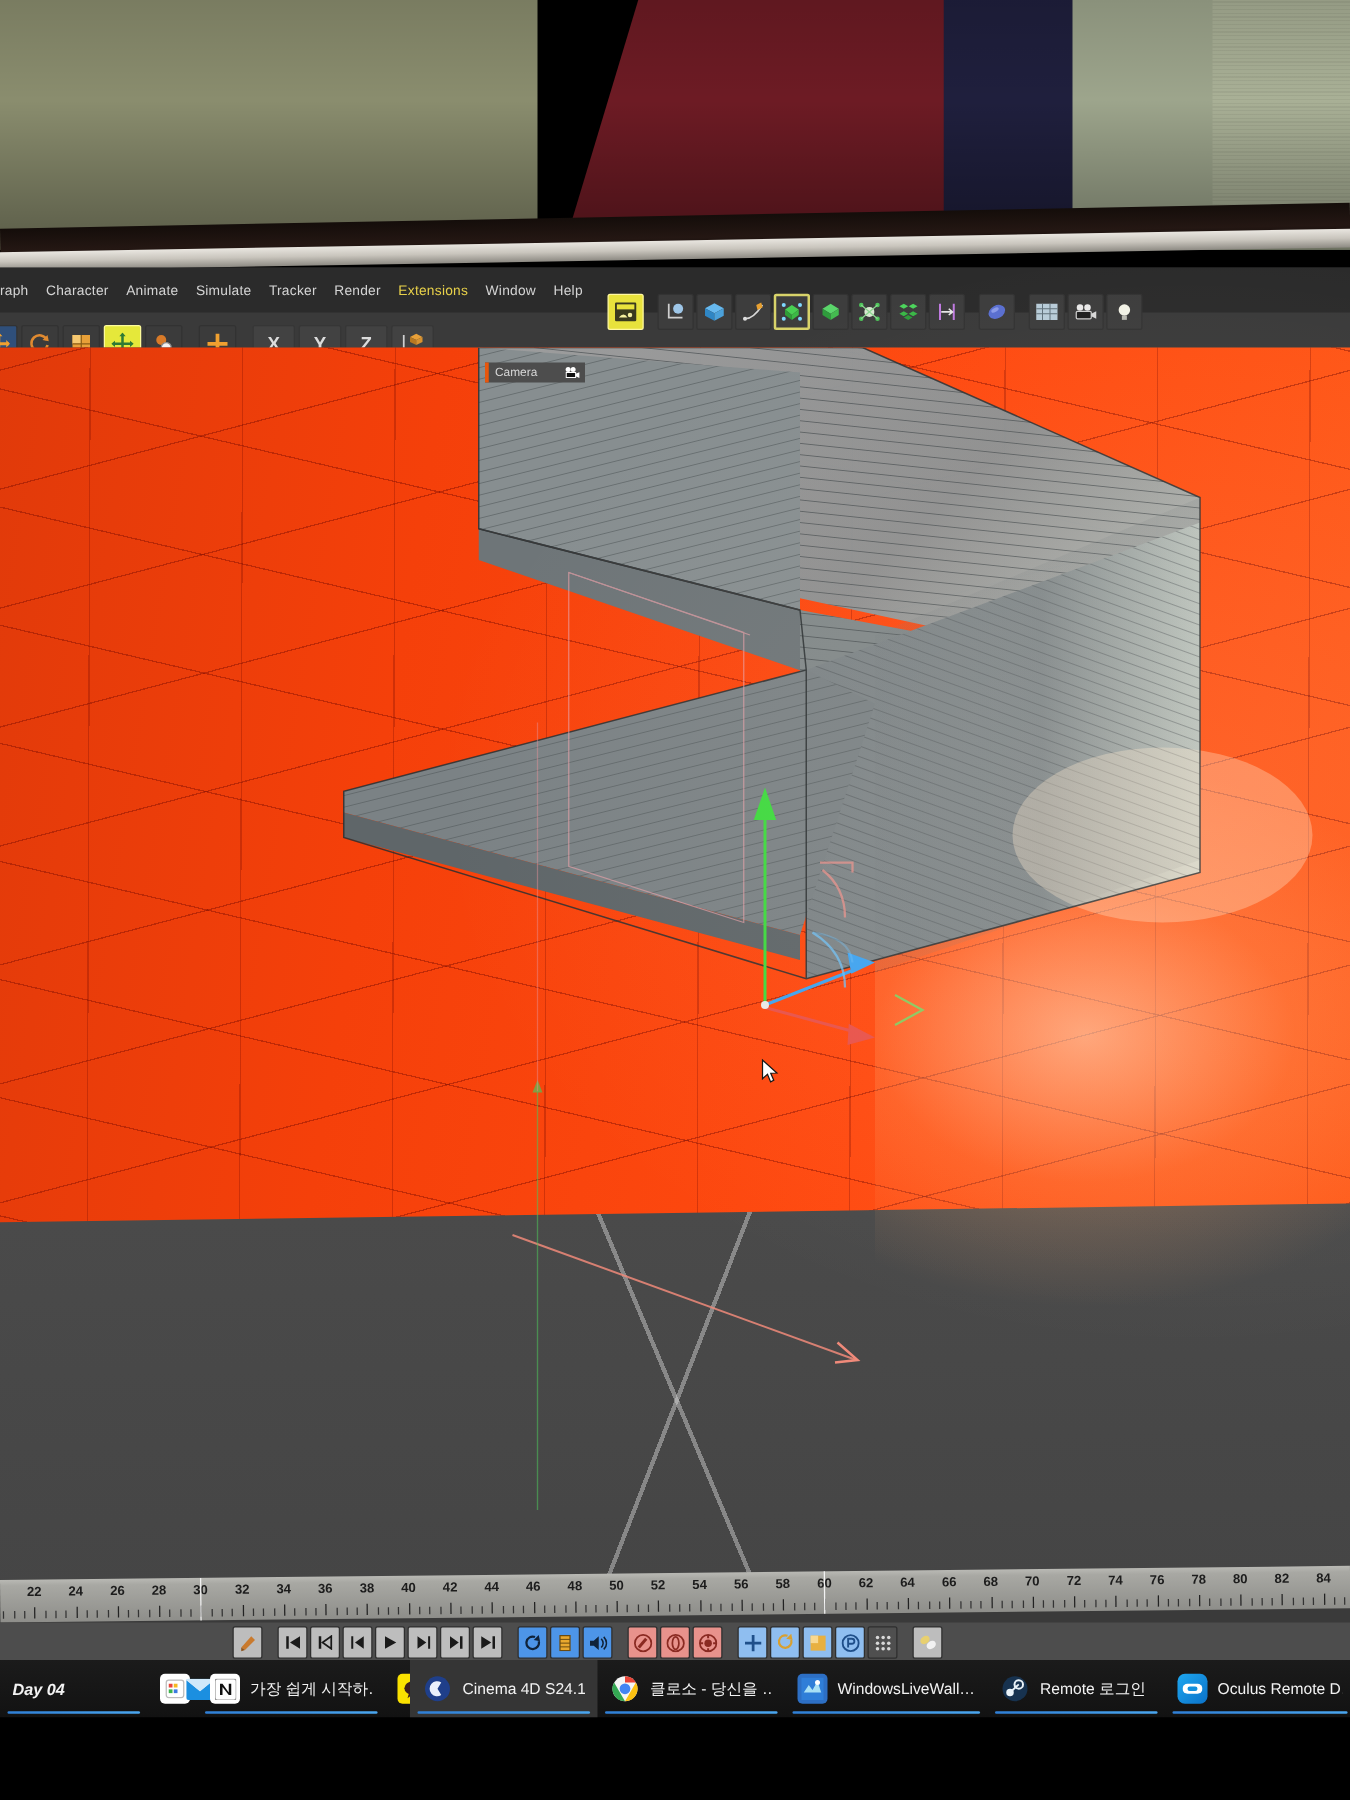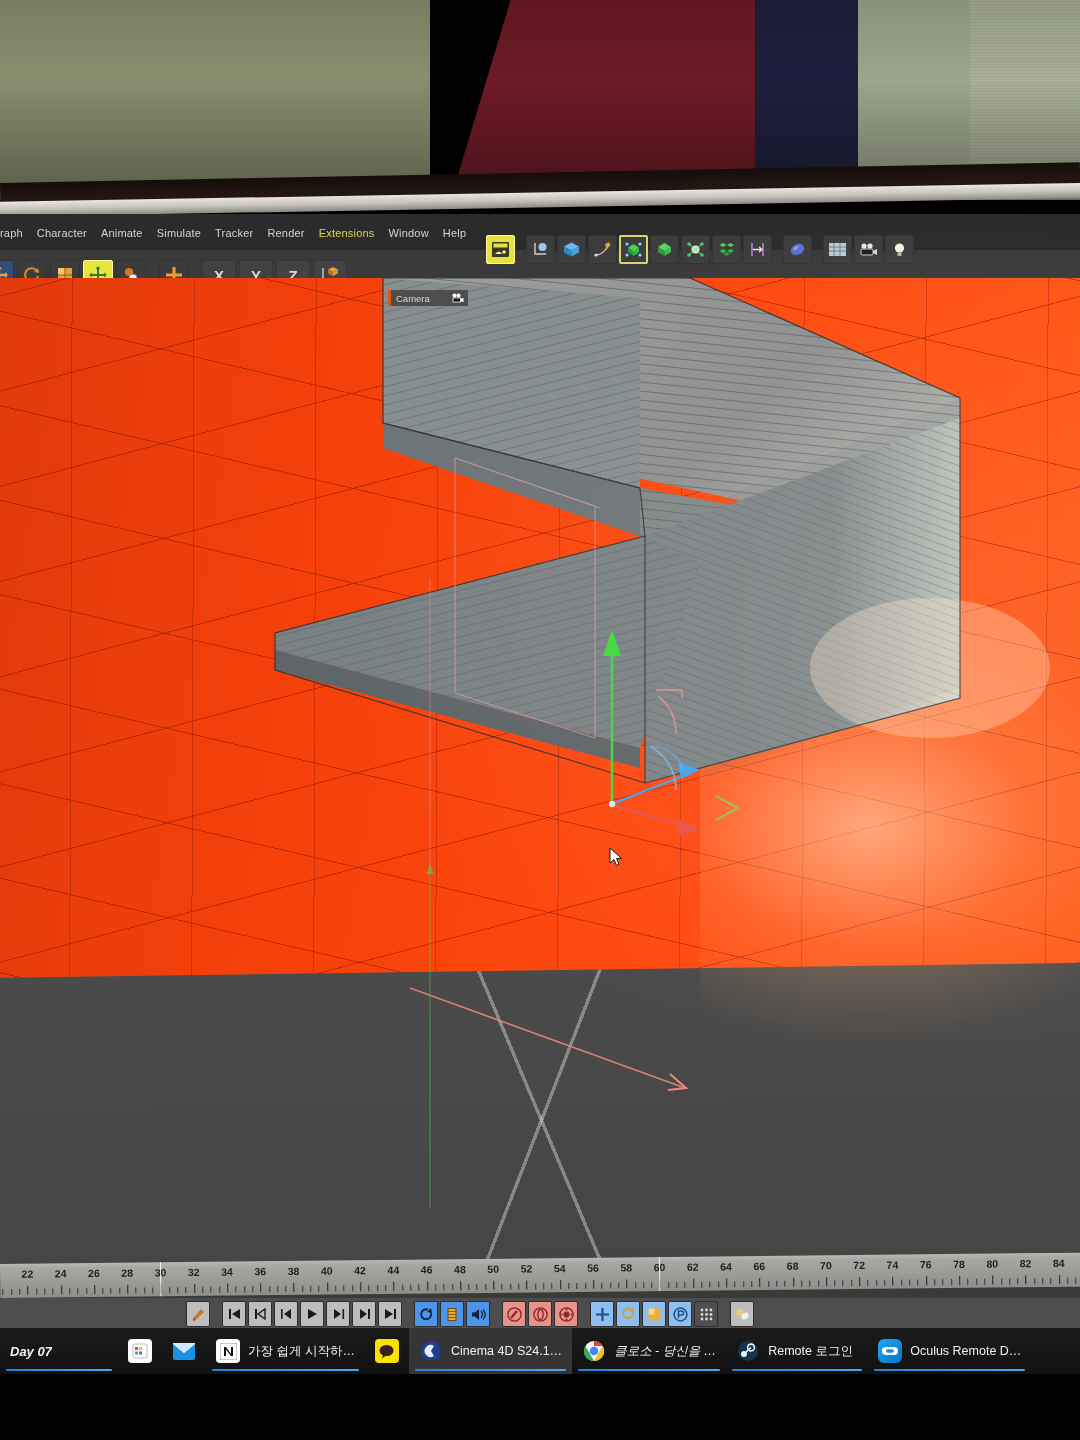--- a/index.html
+++ b/index.html
@@ -830,21 +830,21 @@
       </div>
     </div>
   </div>
 
 </div>
 
 <div id="glare"></div>
 
 <div id="taskbar">
   <div class="task" style="min-width:118px;">
-    <span class="task-label italic">Day 07</span>
+    <span class="task-label italic">Day 04</span>
     <div class="underline"></div>
   </div>
   <div class="task">
     <div class="ticon" style="background:#fff;">
       <svg width="16" height="16" viewBox="0 0 16 16">
           <rect x="1" y="1" width="14" height="14" rx="2" fill="#fff" stroke="#bbb"></rect>
           <rect x="3" y="4" width="3" height="3" fill="#e8443c"></rect>
           <rect x="7" y="4" width="3" height="3" fill="#f5b921"></rect>
           <rect x="3" y="8.5" width="3" height="3" fill="#3cb44a"></rect>
           <rect x="7" y="8.5" width="3" height="3" fill="#3b7ae0"></rect>
@@ -881,33 +881,44 @@
   <div class="task active-bg" style="min-width:150px;">
     <div class="ticon">
       <svg width="22" height="22" viewBox="0 0 22 22">
           <circle cx="11" cy="11" r="10" fill="#1f3f8a"></circle>
           <path d="M14 6 A6 6 0 1 0 14 16 L11 11 z" fill="#eaf0fb"></path>
         </svg>
     </div>
     <span class="task-label">Cinema 4D S24.1…</span>
     <div class="underline"></div>
   </div>
-  <div class="task" style="min-width:150px;font-style:italic;">
+  <div class="task" style="min-width:150px;">
     <div class="ticon">
       <svg width="22" height="22" viewBox="0 0 22 22">
           <circle cx="11" cy="11" r="10" fill="#f5f5f5"></circle>
           <path d="M11 1 A10 10 0 0 1 19.7 6 L11 6 z" fill="#e84336"></path>
           <path d="M19.7 6 A10 10 0 0 1 11 21 L15.3 13.5 z" fill="#fcc111"></path>
           <path d="M11 21 A10 10 0 0 1 2.3 6 L6.7 13.5 z" fill="#34a853"></path>
           <circle cx="11" cy="11" r="4.3" fill="#4285f4"></circle>
         </svg>
     </div>
     <span class="task-label">클로소 - 당신을 …</span>
     <div class="underline"></div>
   </div>
+  <div class="task" style="min-width:162px;">
+    <div class="ticon" style="background:#2d6fc4;">
+      <svg width="18" height="18" viewBox="0 0 18 18">
+          <rect width="18" height="18" fill="#2f7ed8"></rect>
+          <path d="M2 12 L6 6 L9 10 L13 3 L16 12 z" fill="#a8e0f5"></path>
+          <circle cx="13" cy="4" r="2" fill="#fff"></circle>
+        </svg>
+    </div>
+    <span class="task-label">WindowsLiveWall…</span>
+    <div class="underline"></div>
+  </div>
   <div class="task" style="min-width:142px;">
     <div class="ticon">
       <svg width="22" height="22" viewBox="0 0 22 22">
           <circle cx="11" cy="11" r="10" fill="#17324f"></circle>
           <circle cx="14" cy="7.5" r="3.4" fill="none" stroke="#e9f2f8" stroke-width="1.6"></circle>
           <circle cx="7" cy="14" r="3" fill="#e9f2f8"></circle>
           <path d="M7 14 L14 7.5" stroke="#e9f2f8" stroke-width="1.5"></path>
         </svg>
     </div>
     <span class="task-label">Remote 로그인</span>

